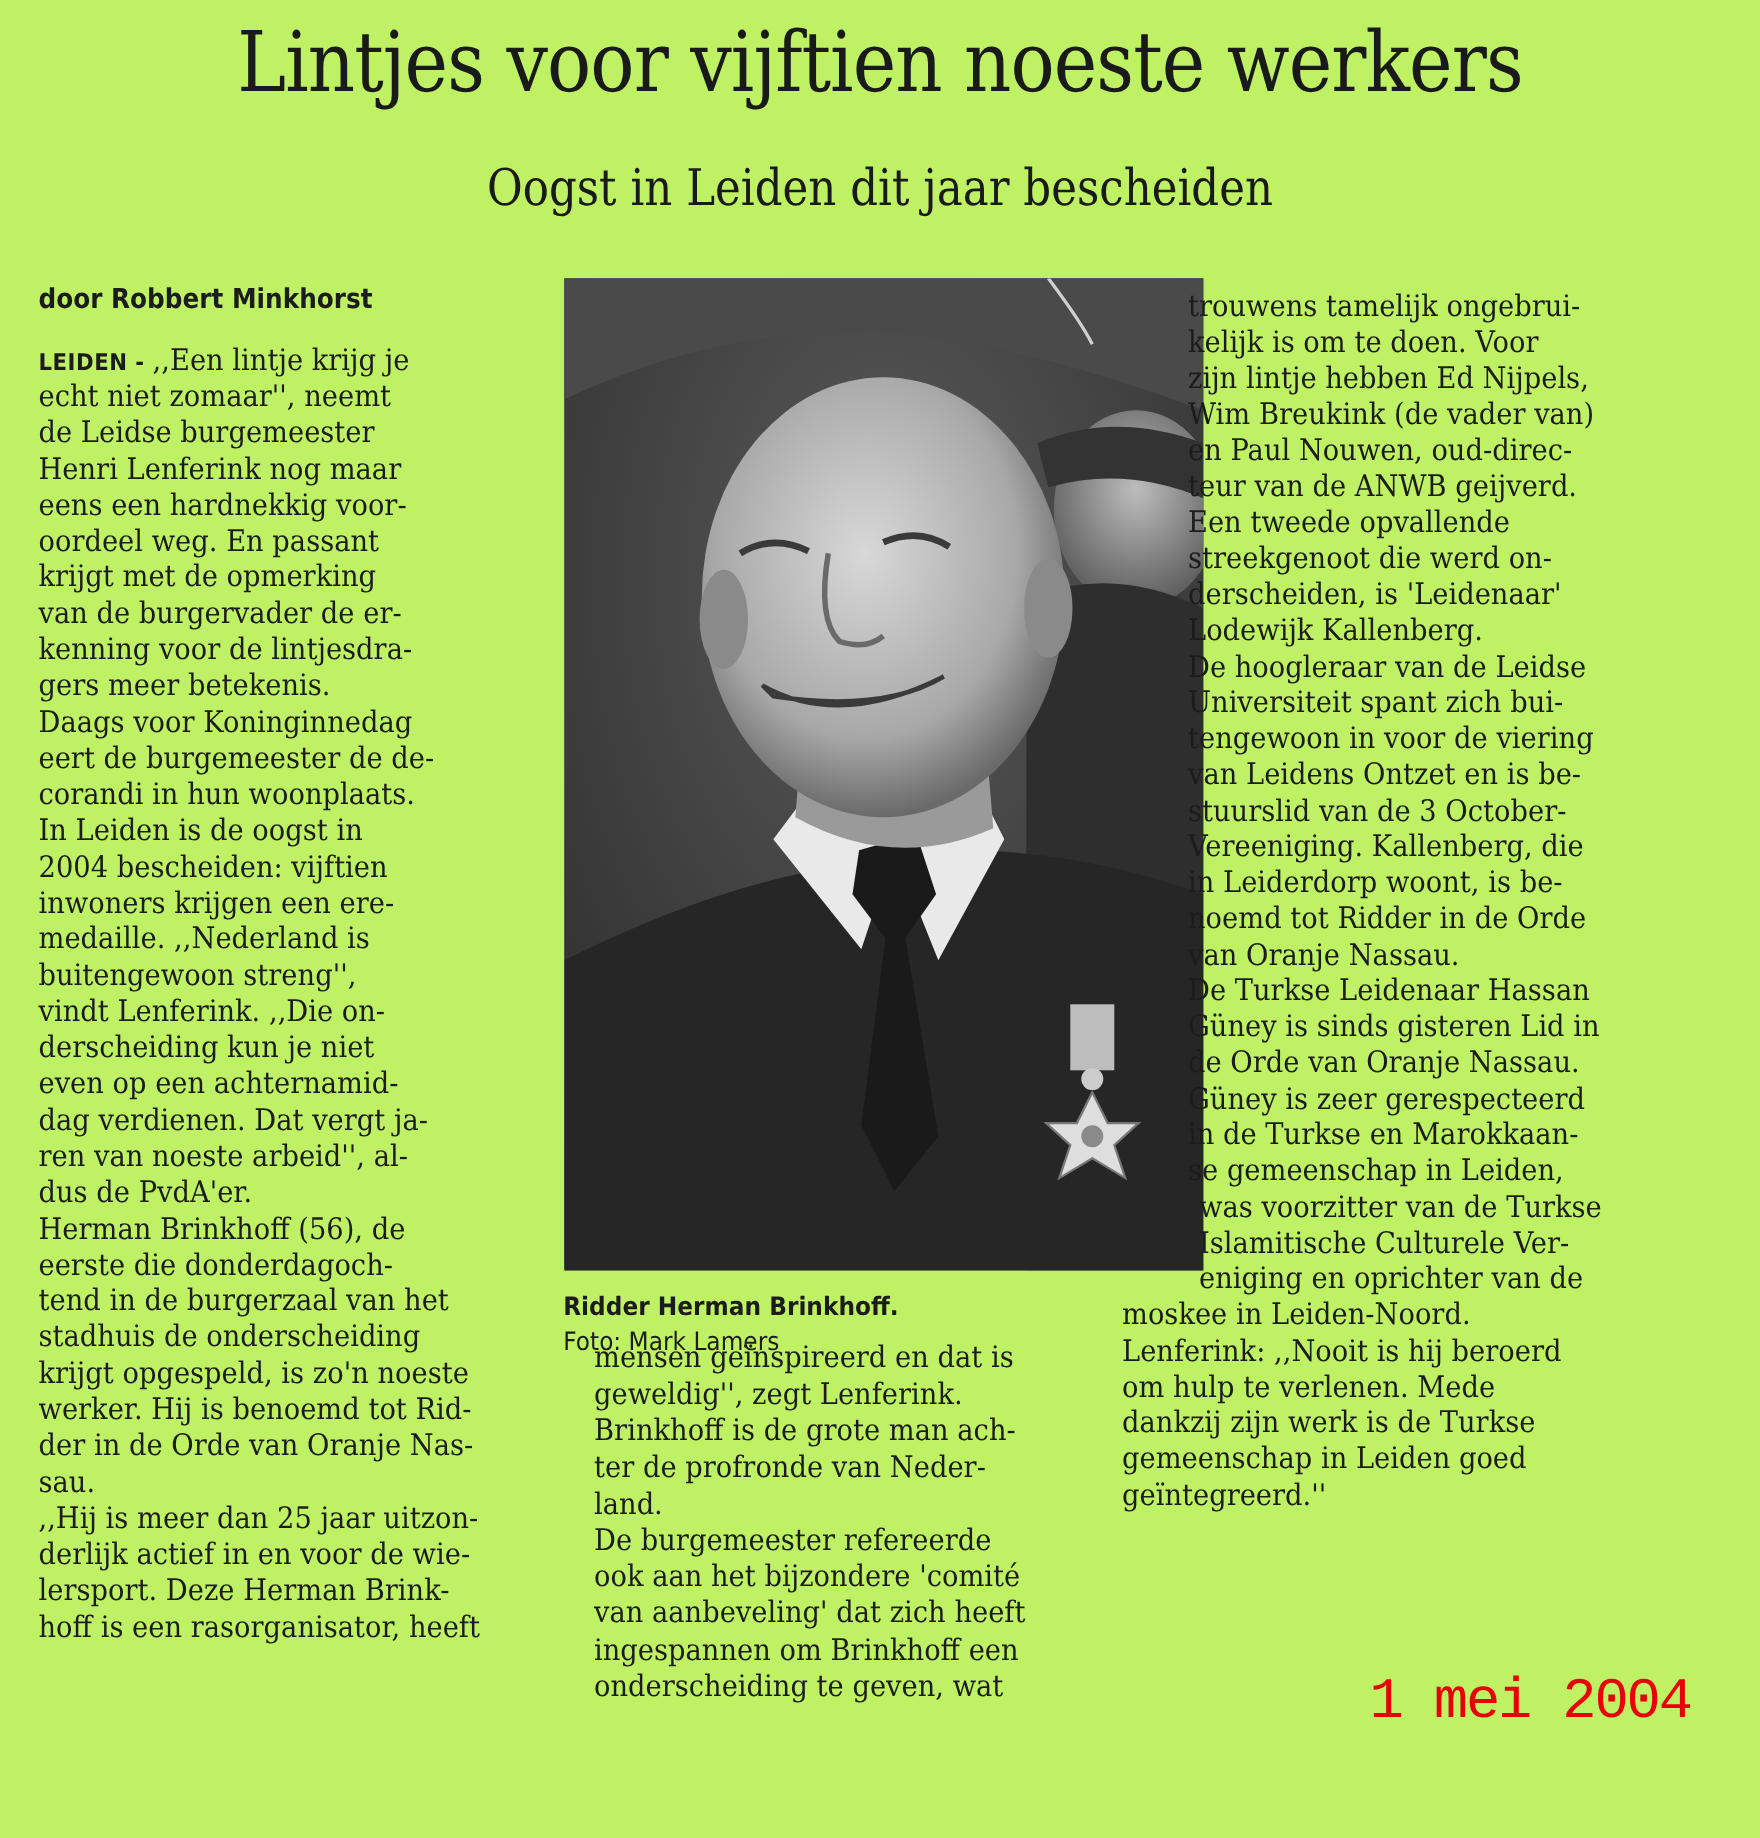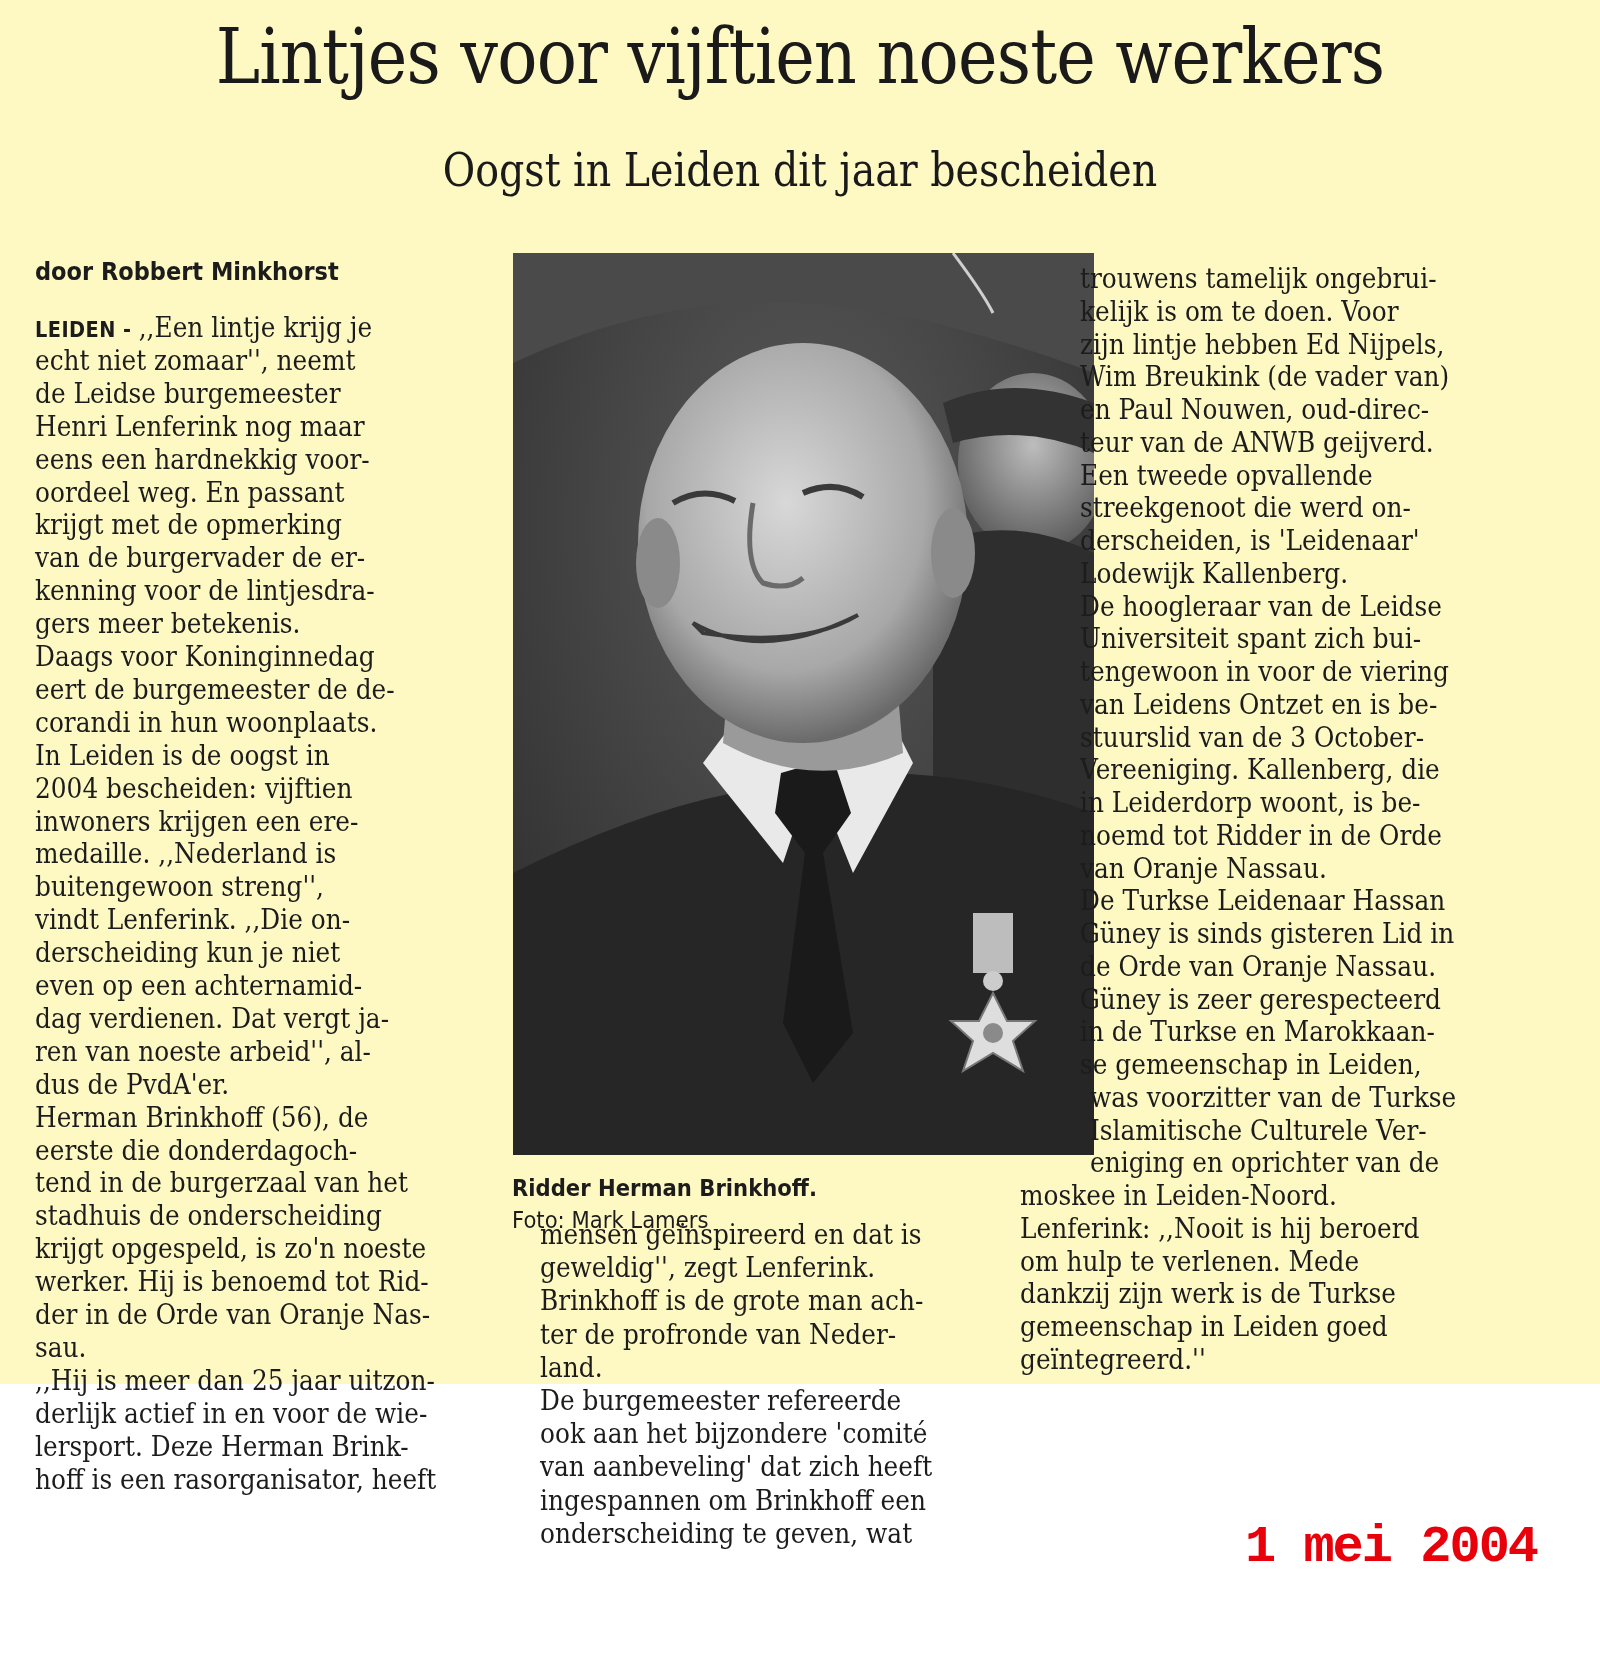--- a/index.html
+++ b/index.html
@@ -1,17 +1,17 @@
 <!DOCTYPE html>
 <html><head>
 <meta charset="utf-8">
 <style>
   html, body { margin: 0; padding: 0; background: #ffffff; }
   body { width: 1600px; height: 1671px; position: relative; overflow: hidden; }
-  .page { position: absolute; left: 0; top: 0; width: 1600px; height: 1384px; background: #fef9c3; }
+  .page { position: absolute; left: 0; top: 0; width: 1600px; height: 1671px; background: #bef264; }
   .headline {
     position: absolute; left: 0; width: 1600px; top: 12px; text-align: center;
     font-family: "DejaVu Serif", serif; font-size: 76px; line-height: 90px; color: #1a1a1a;
     letter-spacing: -1px; transform: scaleX(0.88); transform-origin: center;
   }
   .subhead {
     position: absolute; left: 0; width: 1600px; top: 140px; text-align: center;
     font-family: "DejaVu Serif", serif; font-size: 46px; line-height: 60px; color: #1a1a1a;
     transform: scaleX(0.86); transform-origin: center;
   }
@@ -34,21 +34,20 @@
   .caption {
     position: absolute; left: 512px; top: 1172px;
     font-family: "DejaVu Sans", sans-serif; font-size: 23px; line-height: 32px; color: #1c1c1c;
     transform: scaleX(0.92); transform-origin: left;
   }
   .caption .bold { font-weight: bold; }
   .date-stamp {
     position: absolute; left: 1245px; top: 1517px;
     font-family: "Liberation Mono", monospace; font-size: 52px; line-height: 62px; color: #e8000b;
     letter-spacing: -2px;
-    font-weight: bold;
   }
 </style>
 </head>
 <body>
 
 <div class="page">
 
   <div class="headline">Lintjes voor vijftien noeste werkers</div>
   <div class="subhead">Oogst in Leiden dit jaar bescheiden</div>
   <div class="byline">door Robbert Minkhorst</div>

